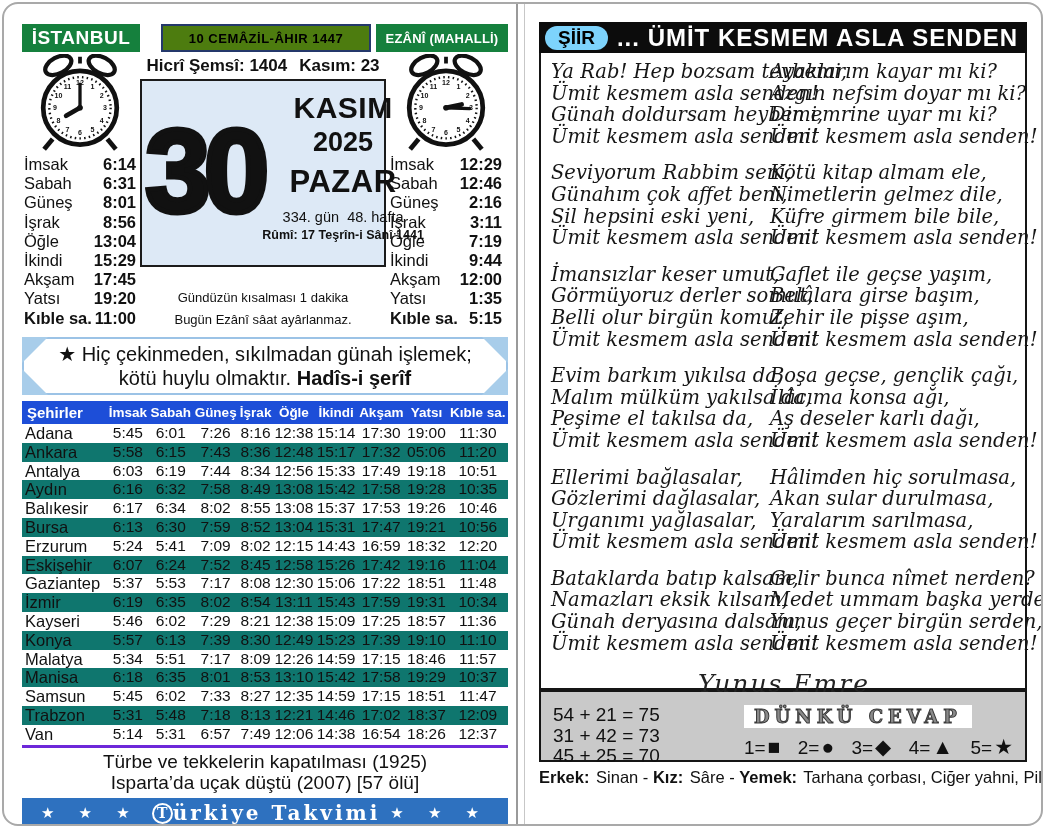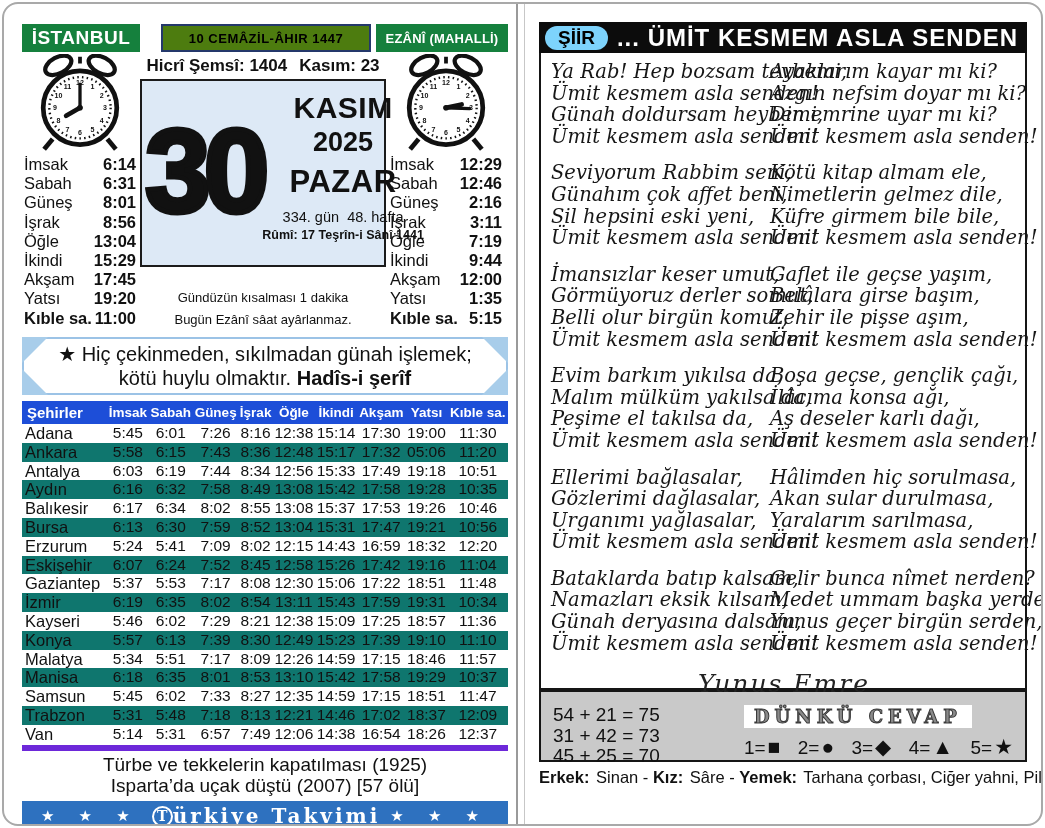--- a/index.html
+++ b/index.html
@@ -42,21 +42,21 @@
   .corner.tr{top:-2px;right:-2px;border-top-color:#a8cdea;border-right-color:#a8cdea;}
   .corner.bl{bottom:-2px;left:-2px;border-bottom-color:#a8cdea;border-left-color:#a8cdea;}
   .corner.br{bottom:-2px;right:-2px;border-bottom-color:#a8cdea;border-right-color:#a8cdea;}
   .hadith-text{text-align:center;font-size:20px;line-height:24px;position:relative;z-index:1;}
   .city-table{width:100%;border-collapse:collapse;margin-top:2px;}
   .city-table th{background:#1d4ed8;color:#fff;font-size:13.5px;font-weight:bold;padding:3px 0;white-space:nowrap;text-align:center;}
   .city-table th.city{text-align:left;padding-left:5px;font-size:15px;}
   .city-table td{font-size:15.5px;line-height:18.8px;text-align:center;white-space:nowrap;padding:0;}
   .city-table td.city{text-align:left;padding-left:3px;font-size:16.5px;}
   .city-table tr.hl{background:#0f766e;font-weight:normal;}
-  .events{border-top:6px solid #6d28d9;margin-top:1px;padding-top:3px;text-align:center;font-size:19px;line-height:21.5px;}
+  .events{border-top:3px solid #6d28d9;margin-top:1px;padding-top:3px;text-align:center;font-size:19px;line-height:21.5px;}
   .banner{margin-top:4px;height:31px;background:#2e71bf;color:#fff;display:flex;align-items:center;justify-content:center;}
   .banner .stars{letter-spacing:10px;font-size:15px;margin:0 2px;}
   .banner .logo{display:inline-flex;width:21px;height:21px;border:2px solid #fff;border-radius:50%;align-items:center;justify-content:center;font-weight:bold;font-size:14px;font-family:"DejaVu Serif",serif;margin:0 0 0 10px;}
   .banner .brand{font-family:"DejaVu Serif",serif;font-weight:bold;font-size:20px;letter-spacing:3px;margin-right:8px;}
 
   
   .poem-hdr{height:31px;background:#0c0c0c;display:flex;align-items:center;padding:0 6px;}
   .poem-hdr .pill{background:#7dd3fc;color:#000;font-weight:bold;font-size:19px;border-radius:15px;padding:0 13px;line-height:24px;margin-right:9px;}
   .poem-hdr .ptitle{color:#fff;font-weight:bold;font-size:24px;letter-spacing:1px;white-space:nowrap;}
   .poem-box{border:2px solid #151515;border-top:none;margin-top:0;padding:8px 8px 2px 10px;height:637px;}

